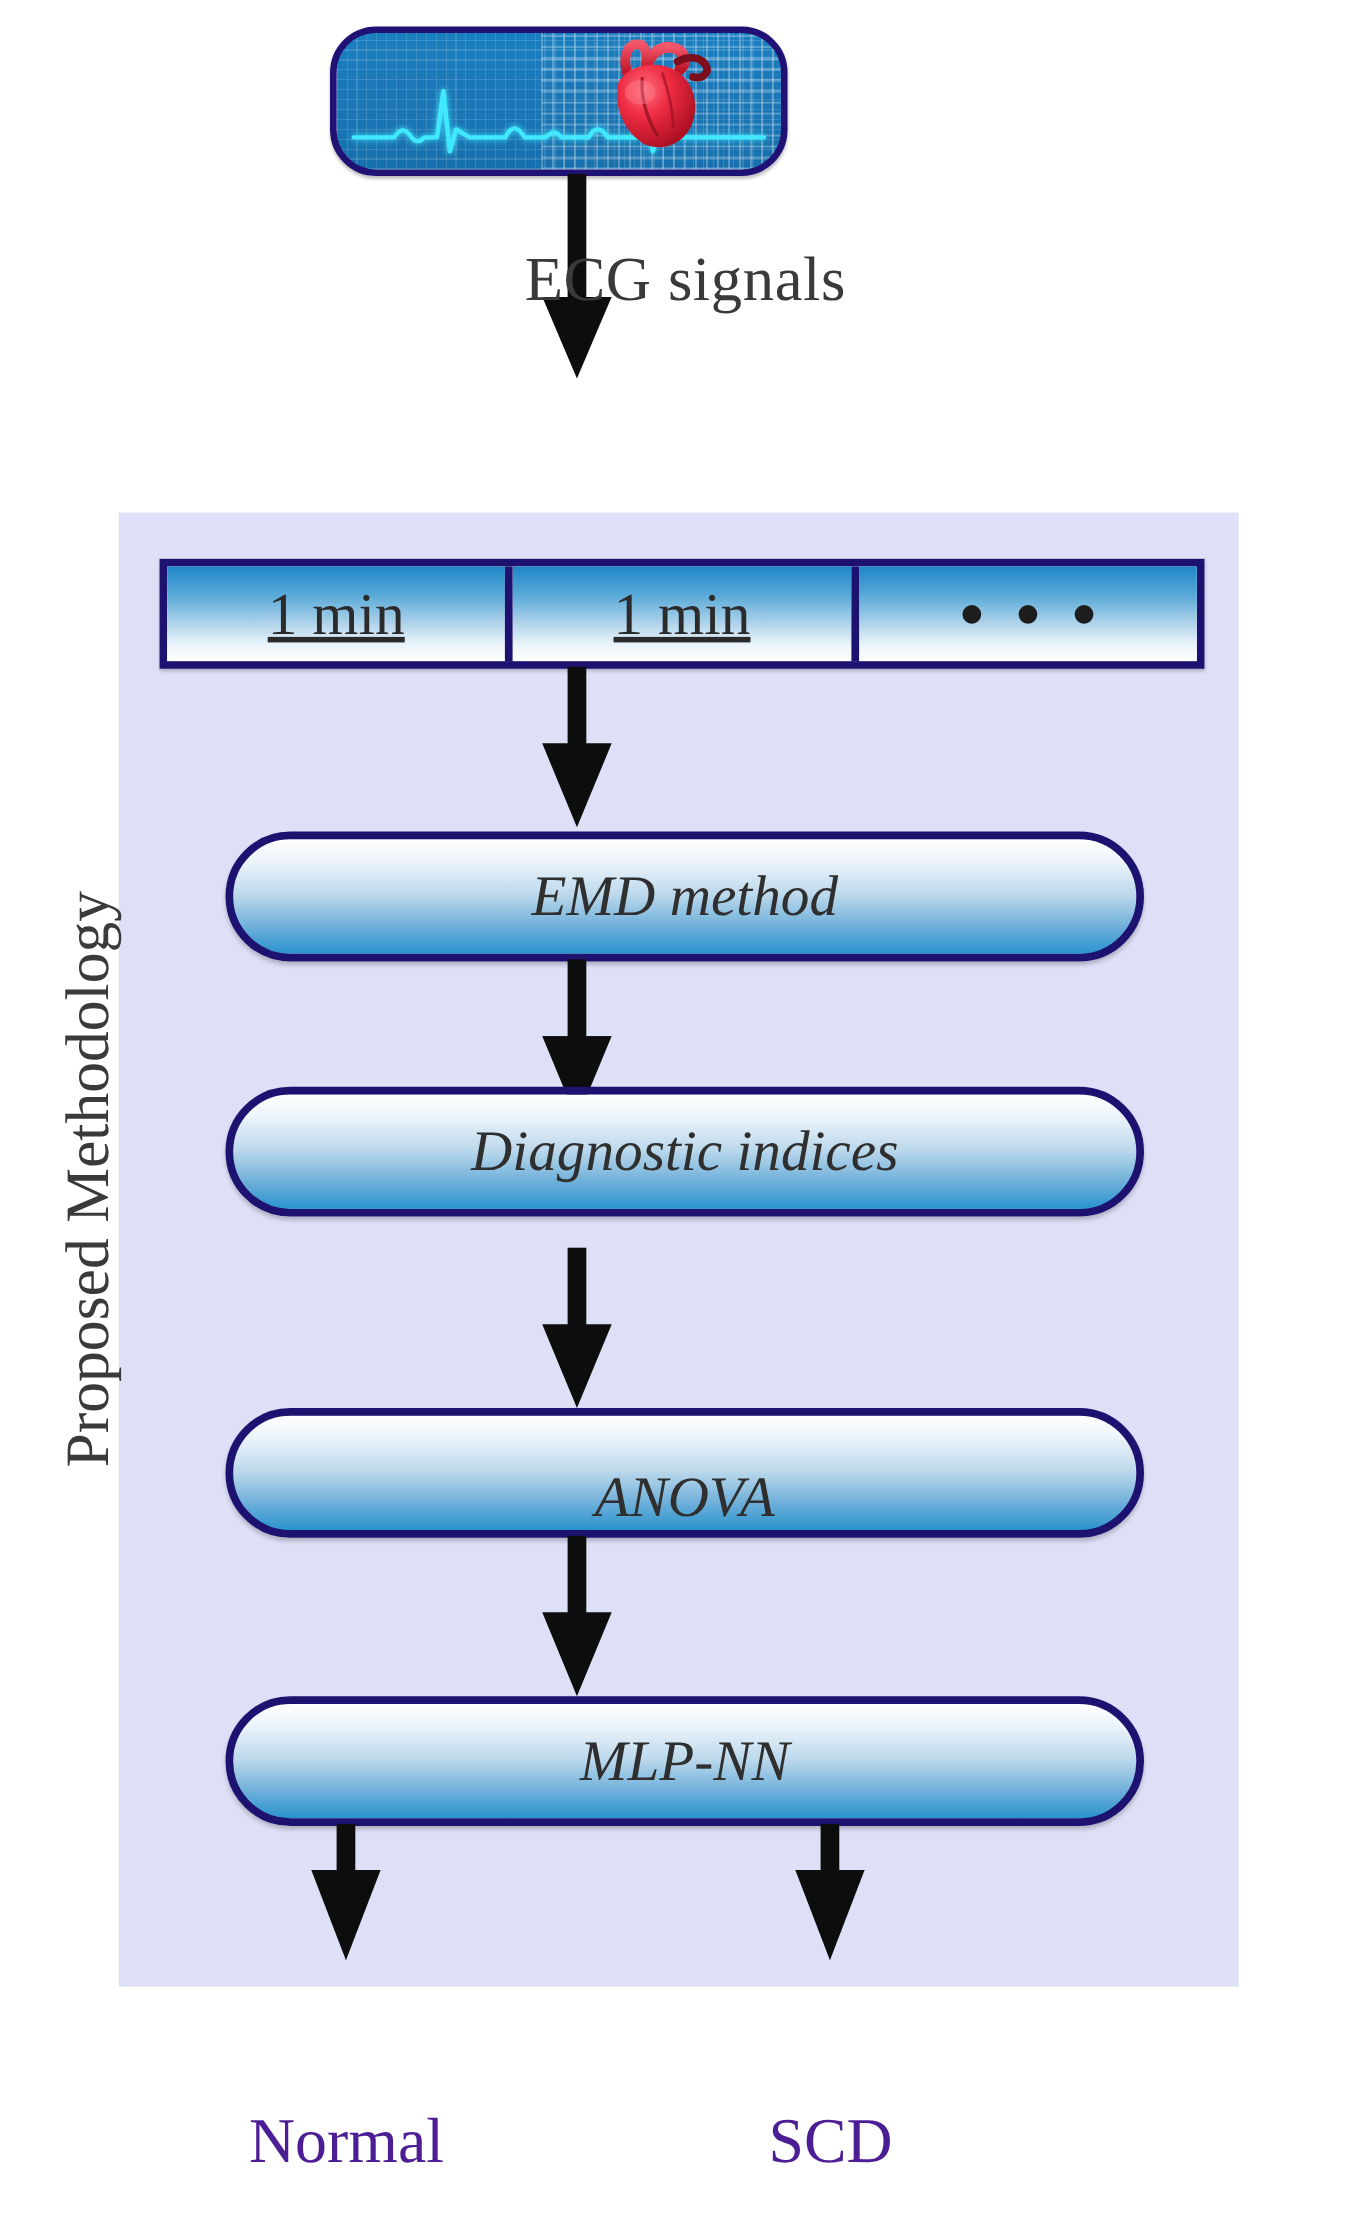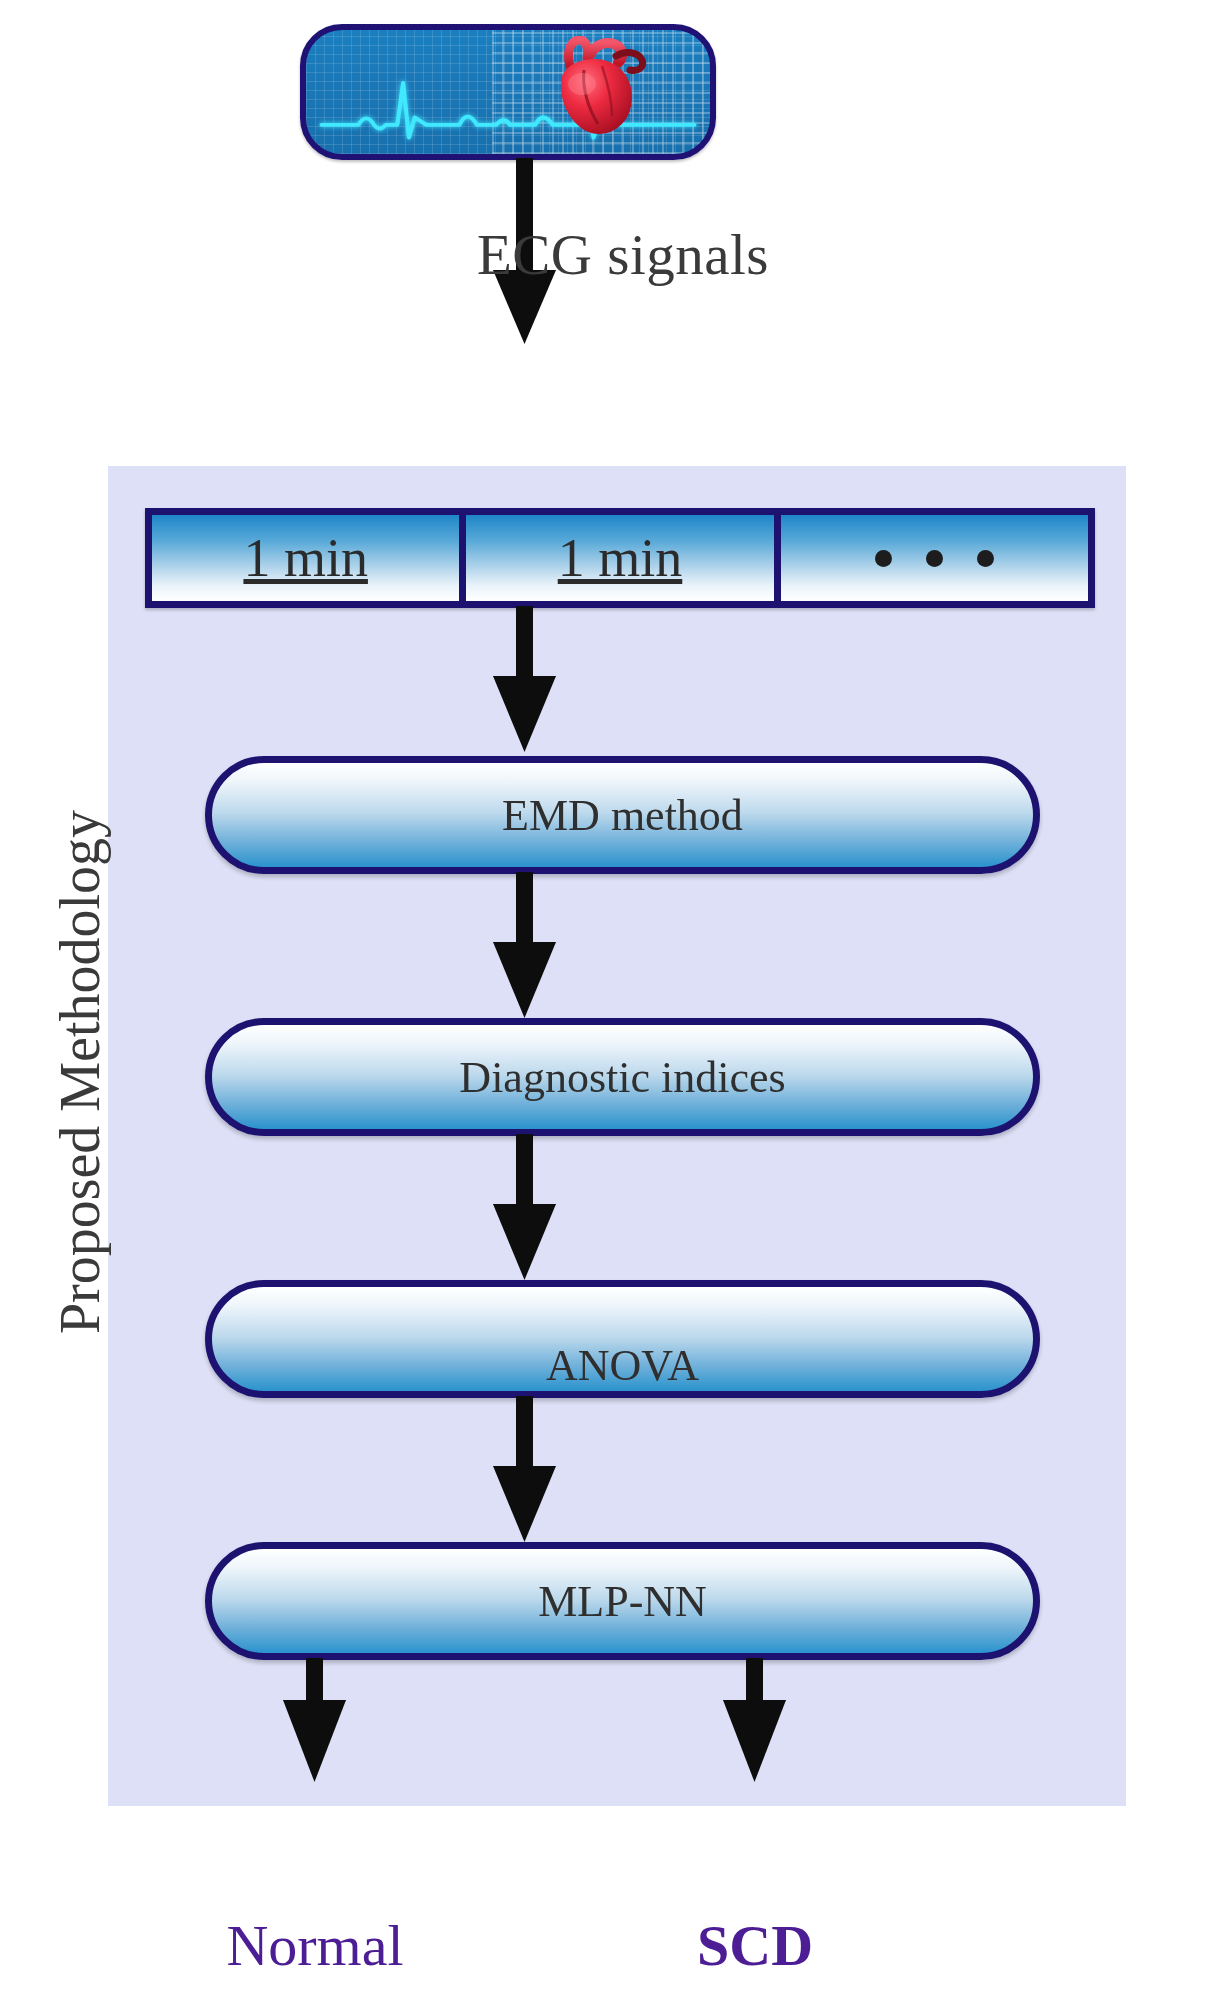--- a/index.html
+++ b/index.html
@@ -86,22 +86,23 @@
   .dots i{display:block;width:17px;height:17px;border-radius:50%;background:#1d1d1d;}
 
   
   .pill{
     position:absolute;left:205px;width:835px;height:118px;
     border:7px solid #1d1270;
     border-radius:60px;
     box-sizing:border-box;
     background:linear-gradient(180deg,#ffffff 0%, #eef5fb 18%, #bdd9ec 48%, #6fb0da 76%, #2a93cd 100%);
     display:flex;align-items:center;justify-content:center;
-    font-size:44px;color:#2f2f2f;
+    font-size:52px;color:#2f2f2f;
     box-shadow:0 3px 4px rgba(0,0,0,.22);
+    font-style:italic;
   }
 
   
   .out-label{
     position:absolute;font-size:58px;color:#4c1d95;text-align:center;
   }
 </style>
 </head>
 <body>
 
@@ -196,21 +197,21 @@
     <span>EMD method</span>
   </div>
 
   <svg class="arrow" style="left:490px;top:872px;" width="70" height="150">
     <rect x="26" y="0" width="17" height="74" fill="#0d0d0d"></rect>
     <path d="M3,70 C16,80 22,84 26,98 L26,70 Z" fill="#0d0d0d"></path>
     <path d="M66,70 C53,80 47,84 43,98 L43,70 Z" fill="#0d0d0d"></path>
     <path d="M3,70 L66,70 L34.5,146 Z" fill="#0d0d0d"></path>
   </svg>
 
-  <div class="pill" style="top:1018px;text-align:center;">
+  <div class="pill" style="top:988px;text-align:center;">
     <span>Diagnostic indices</span>
   </div>
 
   <svg class="arrow" style="left:490px;top:1134px;" width="70" height="150">
     <rect x="26" y="0" width="17" height="74" fill="#0d0d0d"></rect>
     <path d="M3,70 C16,80 22,84 26,98 L26,70 Z" fill="#0d0d0d"></path>
     <path d="M66,70 C53,80 47,84 43,98 L43,70 Z" fill="#0d0d0d"></path>
     <path d="M3,70 L66,70 L34.5,146 Z" fill="#0d0d0d"></path>
   </svg>
 
@@ -237,15 +238,15 @@
   </svg>
 
   <svg class="arrow" style="left:720px;top:1658px;" width="70" height="140">
     <rect x="26" y="0" width="17" height="46" fill="#0d0d0d"></rect>
     <path d="M3,42 C16,52 22,56 26,70 L26,42 Z" fill="#0d0d0d"></path>
     <path d="M66,42 C53,52 47,56 43,70 L43,42 Z" fill="#0d0d0d"></path>
     <path d="M3,42 L66,42 L34.5,124 Z" fill="#0d0d0d"></path>
   </svg>
 
   <div class="out-label serif" style="left:155px;top:1912px;width:320px;">Normal</div>
-  <div class="out-label serif" style="left:595px;top:1912px;width:320px;font-weight:bold;">SCD</div>
+  <div class="out-label serif" style="left:595px;top:1912px;width:320px;">SCD</div>
 
 </div>
 
 </body></html>

